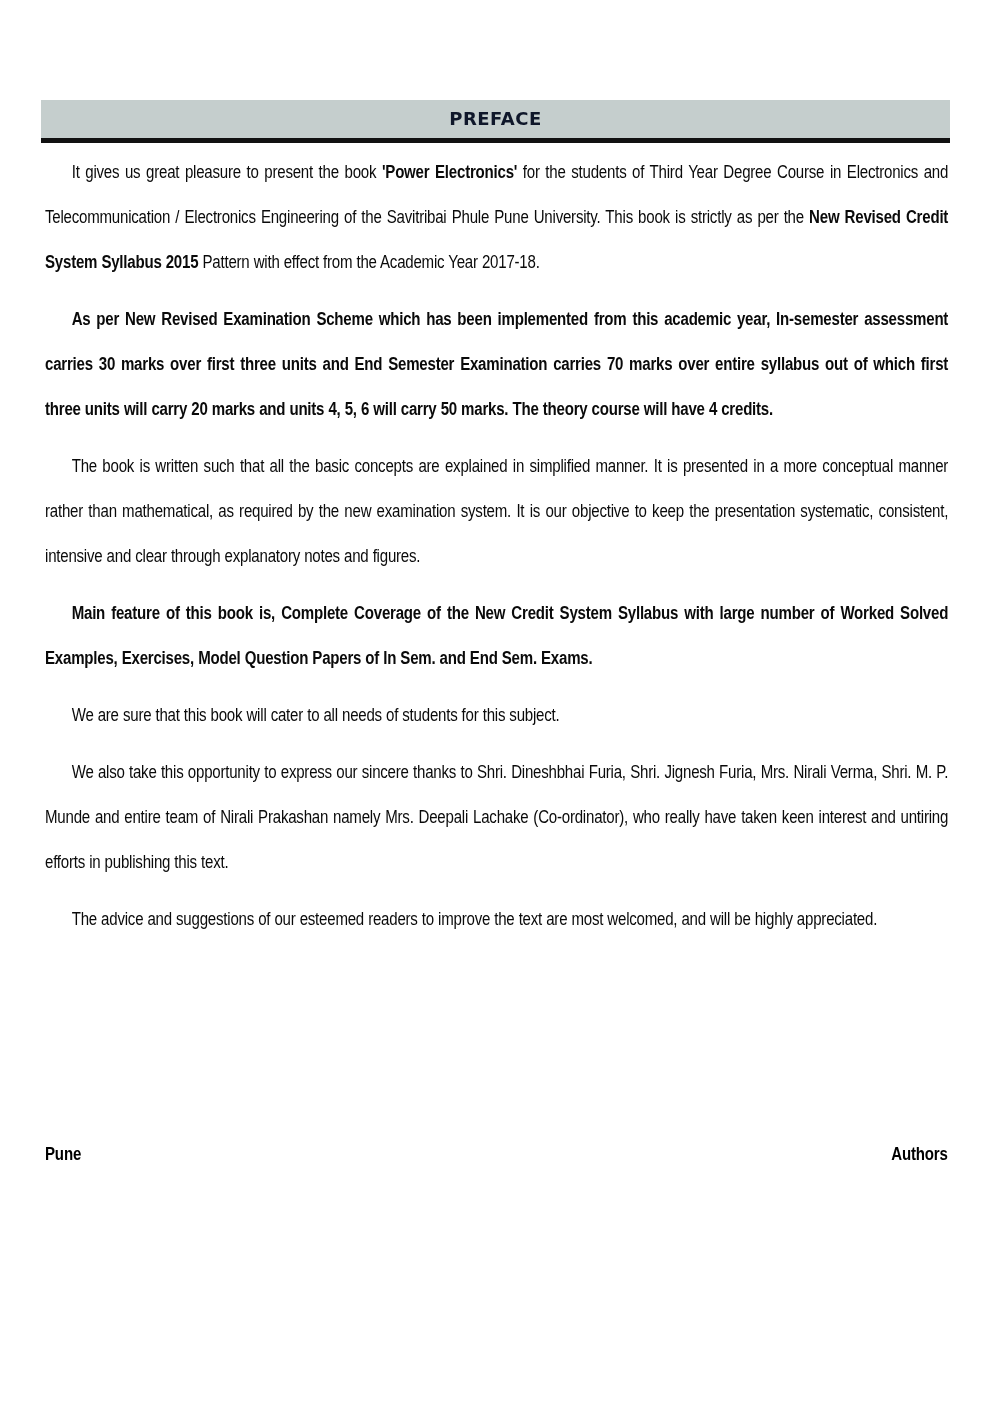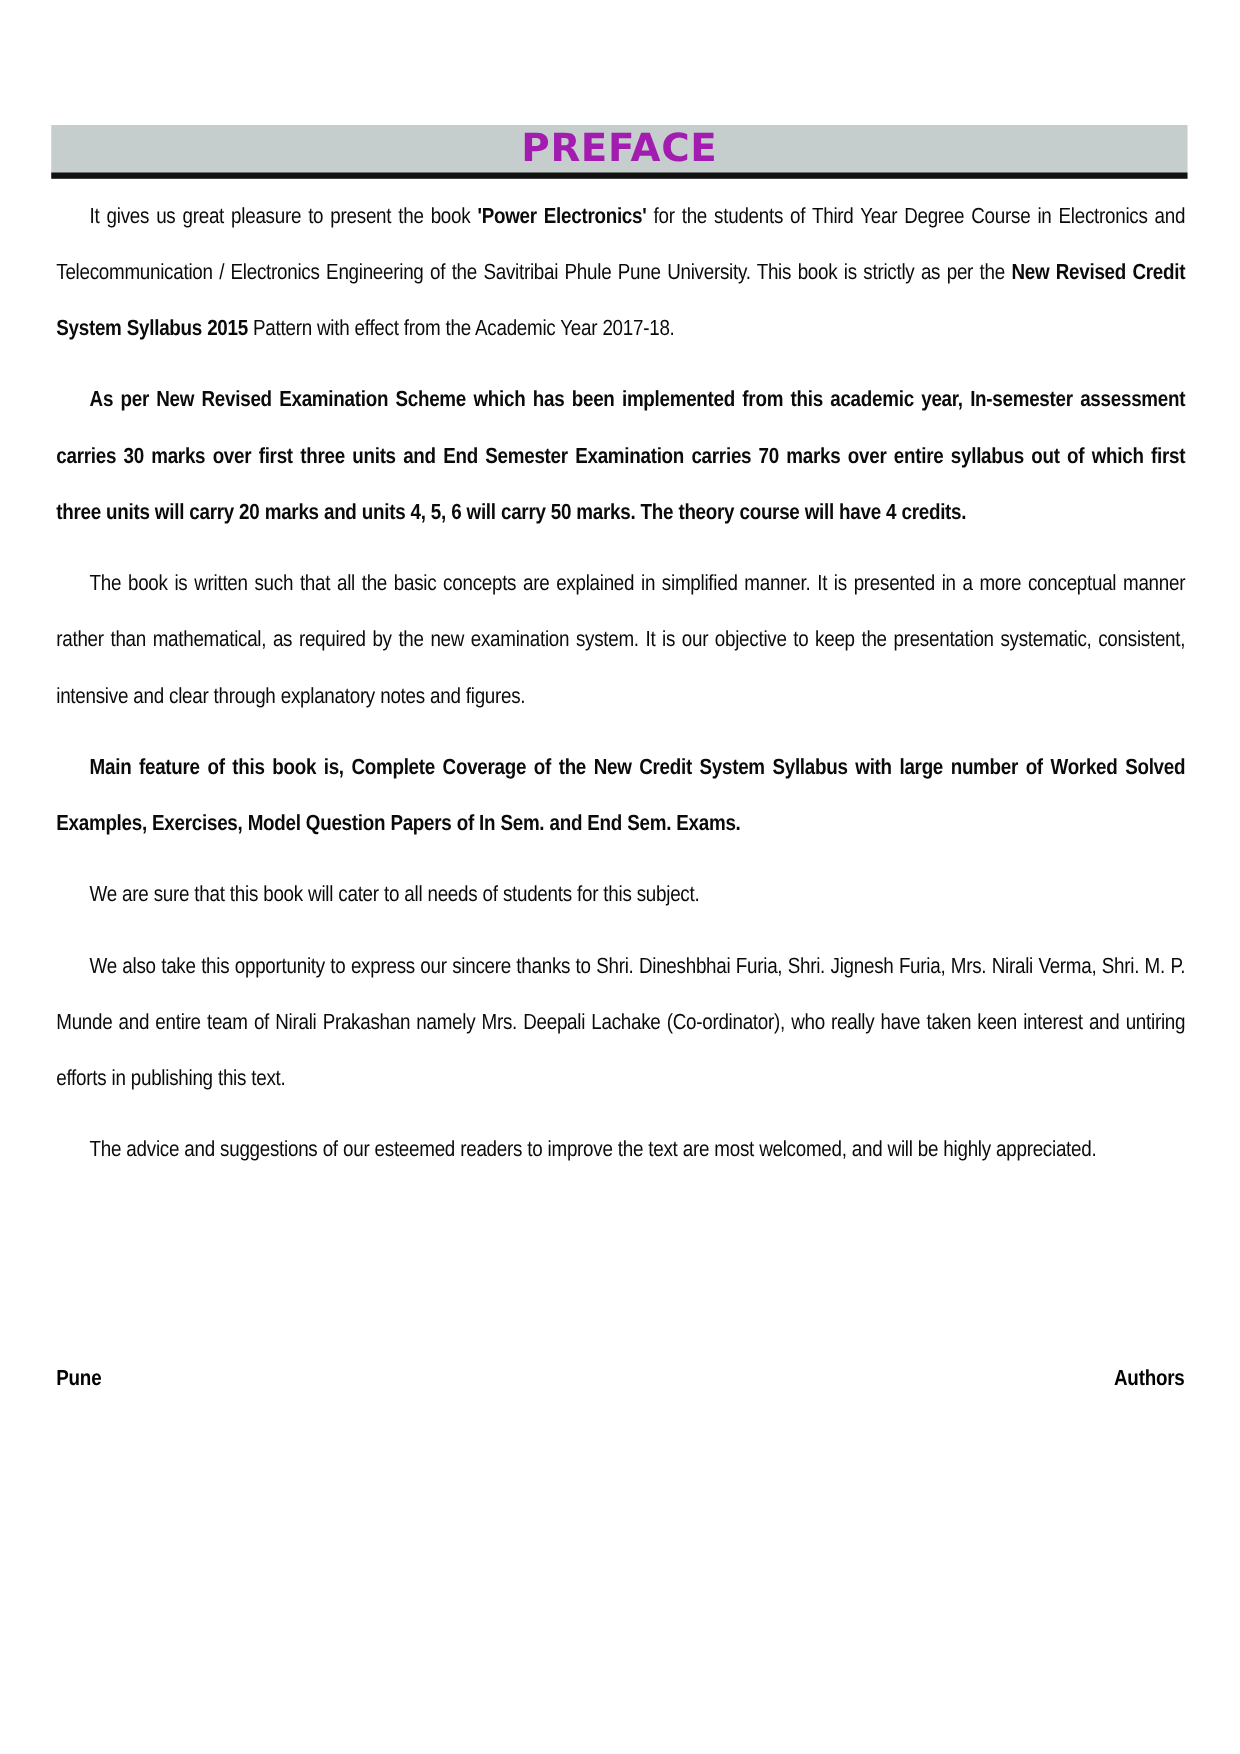--- a/index.html
+++ b/index.html
@@ -37,24 +37,24 @@
     background: #c5cecd;
     border-bottom: 5px solid #111111;
     box-sizing: content-box;
   }
   .banner-title {
     display: block;
     width: 100%;
     text-align: center;
     font-family: "DejaVu Sans", sans-serif;
     font-weight: 700;
-    font-size: 31px;
+    font-size: 18px;
     letter-spacing: 0.5px;
     line-height: 38px;
-    color: #a21caf;
+    color: #0f172a;
   }
 
   
   .content {
     position: absolute;
     left: 45px;
     top: 150px;
     width: 903px;
   }
 
@@ -85,21 +85,21 @@
 
   
   .gap-sm { height: 12px; }
 
   b.inline-bold { font-weight: 700; }
 
   
   .signature {
     position: absolute;
     left: 45px;
-    top: 1092px;
+    top: 1144px;
     width: 903px;
     display: flex;
     justify-content: space-between;
     align-items: center;
     font-family: "Liberation Sans", "DejaVu Sans", sans-serif;
     font-size: 17.5px;
     font-weight: 700;
     letter-spacing: -0.2px;
   }
   .signature span {

